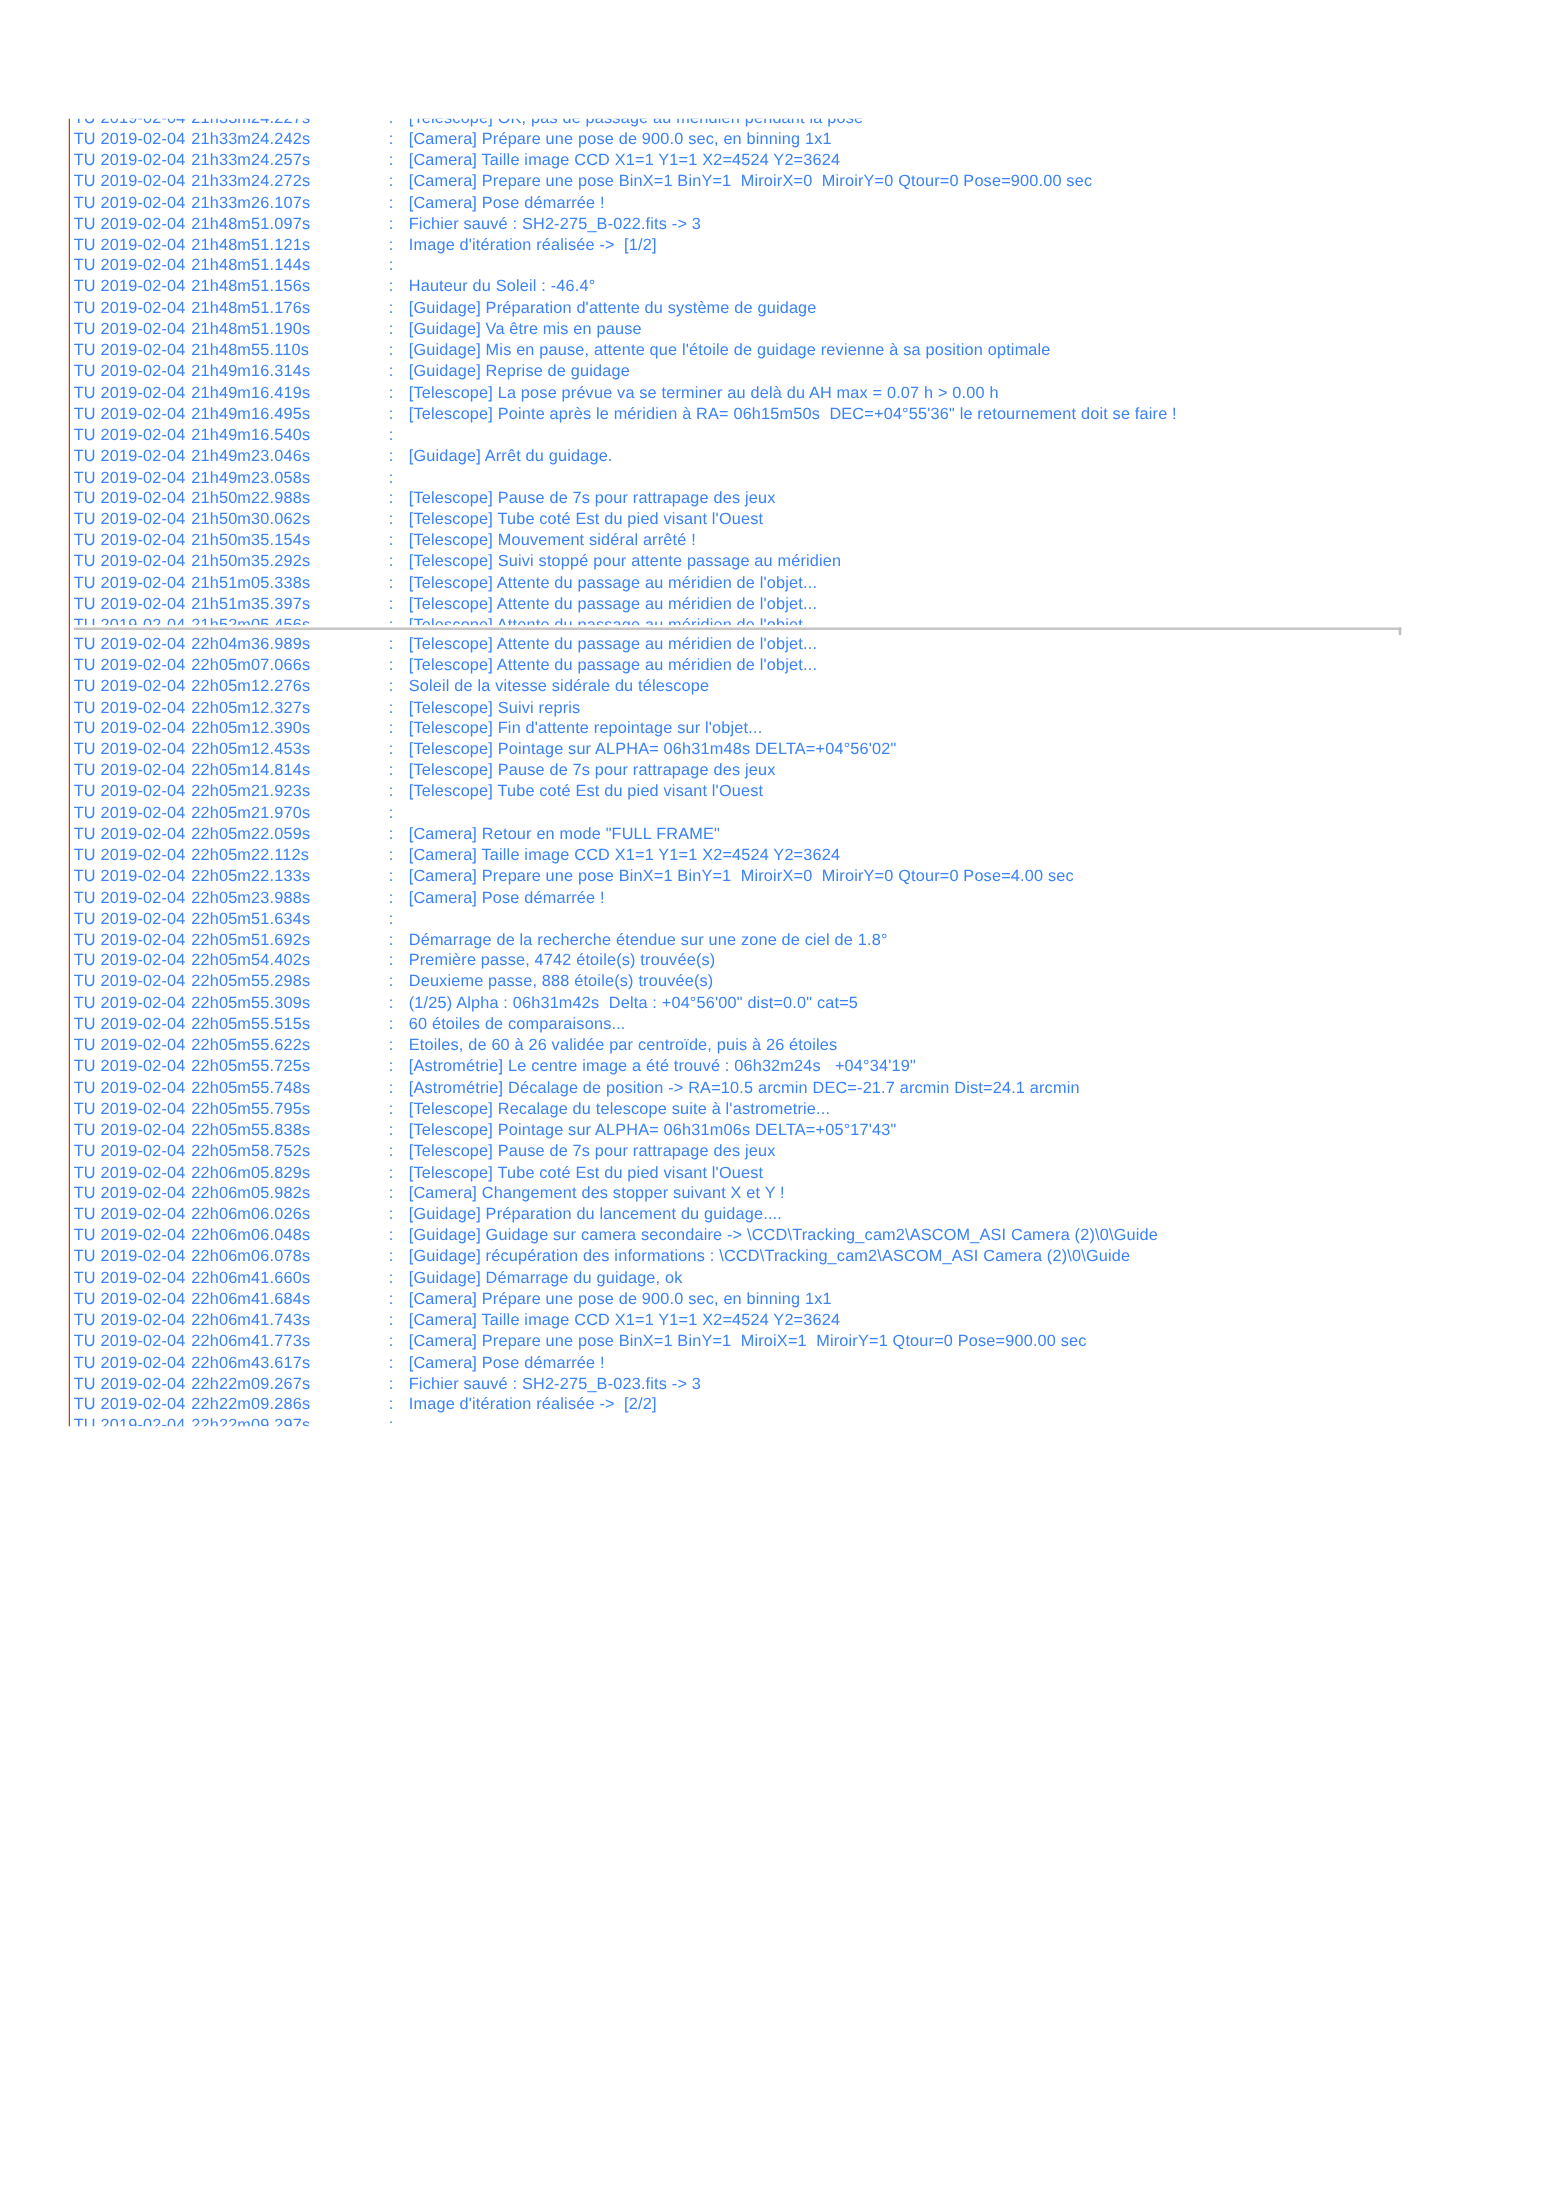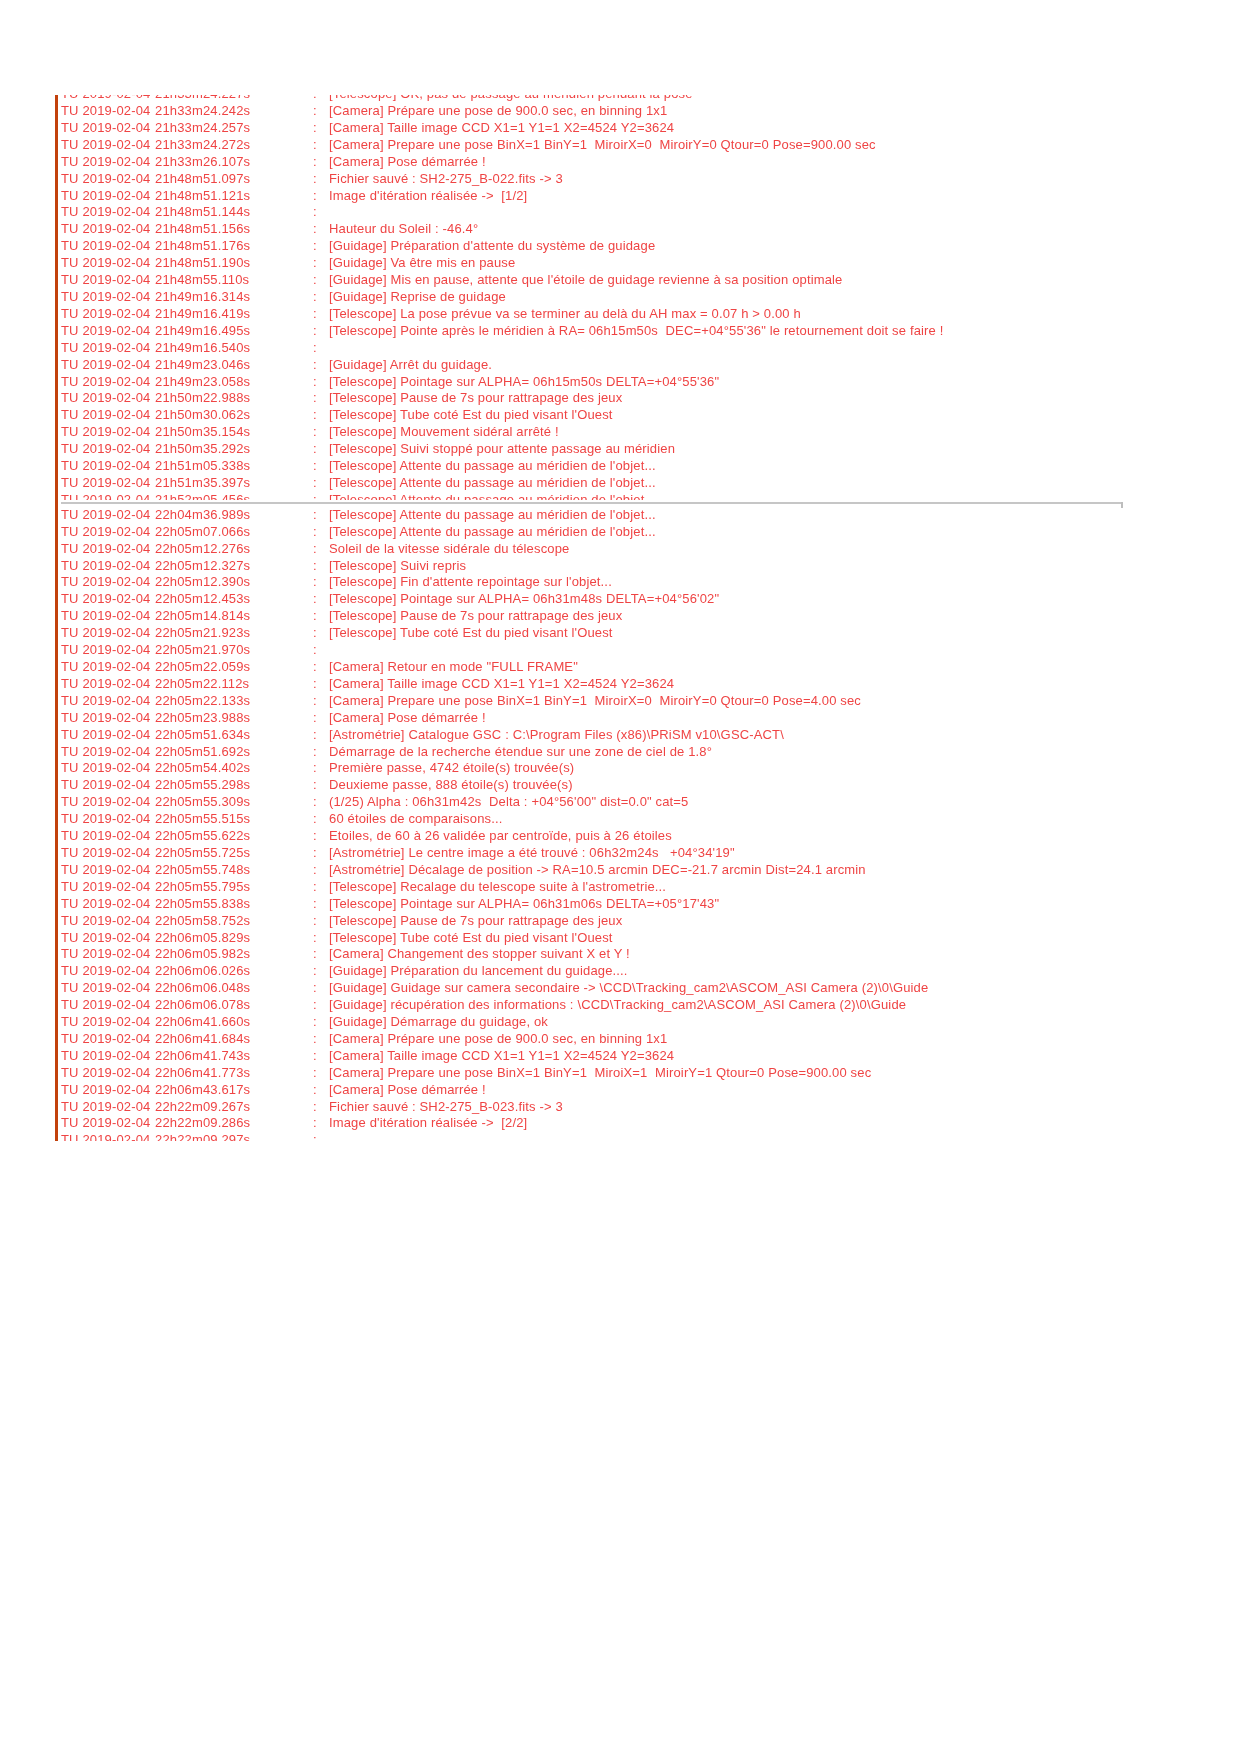--- a/index.html
+++ b/index.html
@@ -8,24 +8,24 @@
   }
   body {
     width: 1239px; height: 1754px;
     position: relative;
     font-family: "Liberation Sans", "DejaVu Sans", sans-serif;
   }
   .log-panel {
     position: absolute;
     left: 55px; top: 95px;
     width: 1130px;
-    border-left: 3px solid #c2410c;
+    border-left: 1px solid #c2410c;
     padding-left: 3px;
     font-size: 13px;
-    color: #ef4444;
+    color: #3b82f6;
     letter-spacing: 0.15px;
   }
   .row {
     display: flex;
     line-height: 16.9px;
     white-space: pre;
   }
   .c-date { flex: none; width: 94px;  }
   .c-time { flex: none; width: 158px; }
   .c-sep  { flex: none; width: 16px;  }
@@ -72,21 +72,21 @@
     <div class="row"><span class="c-date">TU 2019-02-04</span><span class="c-time">21h48m51.144s</span><span class="c-sep">:</span><span class="c-msg"></span></div>
     <div class="row"><span class="c-date">TU 2019-02-04</span><span class="c-time">21h48m51.156s</span><span class="c-sep">:</span><span class="c-msg">Hauteur du Soleil : -46.4°</span></div>
     <div class="row"><span class="c-date">TU 2019-02-04</span><span class="c-time">21h48m51.176s</span><span class="c-sep">:</span><span class="c-msg">[Guidage] Préparation d'attente du système de guidage</span></div>
     <div class="row"><span class="c-date">TU 2019-02-04</span><span class="c-time">21h48m51.190s</span><span class="c-sep">:</span><span class="c-msg">[Guidage] Va être mis en pause</span></div>
     <div class="row"><span class="c-date">TU 2019-02-04</span><span class="c-time">21h48m55.110s</span><span class="c-sep">:</span><span class="c-msg">[Guidage] Mis en pause, attente que l'étoile de guidage revienne à sa position optimale</span></div>
     <div class="row"><span class="c-date">TU 2019-02-04</span><span class="c-time">21h49m16.314s</span><span class="c-sep">:</span><span class="c-msg">[Guidage] Reprise de guidage</span></div>
     <div class="row"><span class="c-date">TU 2019-02-04</span><span class="c-time">21h49m16.419s</span><span class="c-sep">:</span><span class="c-msg">[Telescope] La pose prévue va se terminer au delà du AH max = 0.07 h &gt; 0.00 h</span></div>
     <div class="row"><span class="c-date">TU 2019-02-04</span><span class="c-time">21h49m16.495s</span><span class="c-sep">:</span><span class="c-msg">[Telescope] Pointe après le méridien à RA= 06h15m50s  DEC=+04°55'36" le retournement doit se faire !</span></div>
     <div class="row"><span class="c-date">TU 2019-02-04</span><span class="c-time">21h49m16.540s</span><span class="c-sep">:</span></div>
     <div class="row"><span class="c-date">TU 2019-02-04</span><span class="c-time">21h49m23.046s</span><span class="c-sep">:</span><span class="c-msg">[Guidage] Arrêt du guidage.</span></div>
-    <div class="row"><span class="c-date">TU 2019-02-04</span><span class="c-time">21h49m23.058s</span><span class="c-sep">:</span><span class="c-msg">[Telescope] Pointage sur ALPHA= 06h15m50s DELTA=+04°55'36"</span></div>
+    <div class="row"><span class="c-date">TU 2019-02-04</span><span class="c-time">21h49m23.058s</span><span class="c-sep">:</span></div>
     <div class="row"><span class="c-date">TU 2019-02-04</span><span class="c-time">21h50m22.988s</span><span class="c-sep">:</span><span class="c-msg">[Telescope] Pause de 7s pour rattrapage des jeux</span></div>
     <div class="row"><span class="c-date">TU 2019-02-04</span><span class="c-time">21h50m30.062s</span><span class="c-sep">:</span><span class="c-msg">[Telescope] Tube coté Est du pied visant l'Ouest</span></div>
     <div class="row"><span class="c-date">TU 2019-02-04</span><span class="c-time">21h50m35.154s</span><span class="c-sep">:</span><span class="c-msg">[Telescope] Mouvement sidéral arrêté !</span></div>
     <div class="row"><span class="c-date">TU 2019-02-04</span><span class="c-time">21h50m35.292s</span><span class="c-sep">:</span><span class="c-msg">[Telescope] Suivi stoppé pour attente passage au méridien</span></div>
     <div class="row"><span class="c-date">TU 2019-02-04</span><span class="c-time">21h51m05.338s</span><span class="c-sep">:</span><span class="c-msg">[Telescope] Attente du passage au méridien de l'objet...</span></div>
     <div class="row"><span class="c-date">TU 2019-02-04</span><span class="c-time">21h51m35.397s</span><span class="c-sep">:</span><span class="c-msg">[Telescope] Attente du passage au méridien de l'objet...</span></div>
     <div class="clip-seam">
       <div class="row"><span class="c-date">TU 2019-02-04</span><span class="c-time">21h52m05.456s</span><span class="c-sep">:</span><span class="c-msg">[Telescope] Attente du passage au méridien de l'objet...</span></div>
     </div>
     <div class="seam-rule"></div>
@@ -96,21 +96,21 @@
     <div class="row"><span class="c-date">TU 2019-02-04</span><span class="c-time">22h05m12.327s</span><span class="c-sep">:</span><span class="c-msg">[Telescope] Suivi repris</span></div>
     <div class="row"><span class="c-date">TU 2019-02-04</span><span class="c-time">22h05m12.390s</span><span class="c-sep">:</span><span class="c-msg">[Telescope] Fin d'attente repointage sur l'objet...</span></div>
     <div class="row"><span class="c-date">TU 2019-02-04</span><span class="c-time">22h05m12.453s</span><span class="c-sep">:</span><span class="c-msg">[Telescope] Pointage sur ALPHA= 06h31m48s DELTA=+04°56'02"</span></div>
     <div class="row"><span class="c-date">TU 2019-02-04</span><span class="c-time">22h05m14.814s</span><span class="c-sep">:</span><span class="c-msg">[Telescope] Pause de 7s pour rattrapage des jeux</span></div>
     <div class="row"><span class="c-date">TU 2019-02-04</span><span class="c-time">22h05m21.923s</span><span class="c-sep">:</span><span class="c-msg">[Telescope] Tube coté Est du pied visant l'Ouest</span></div>
     <div class="row"><span class="c-date">TU 2019-02-04</span><span class="c-time">22h05m21.970s</span><span class="c-sep">:</span></div>
     <div class="row"><span class="c-date">TU 2019-02-04</span><span class="c-time">22h05m22.059s</span><span class="c-sep">:</span><span class="c-msg">[Camera] Retour en mode "FULL FRAME"</span></div>
     <div class="row"><span class="c-date">TU 2019-02-04</span><span class="c-time">22h05m22.112s</span><span class="c-sep">:</span><span class="c-msg">[Camera] Taille image CCD X1=1 Y1=1 X2=4524 Y2=3624</span></div>
     <div class="row"><span class="c-date">TU 2019-02-04</span><span class="c-time">22h05m22.133s</span><span class="c-sep">:</span><span class="c-msg">[Camera] Prepare une pose BinX=1 BinY=1  MiroirX=0  MiroirY=0 Qtour=0 Pose=4.00 sec</span></div>
     <div class="row"><span class="c-date">TU 2019-02-04</span><span class="c-time">22h05m23.988s</span><span class="c-sep">:</span><span class="c-msg">[Camera] Pose démarrée !</span></div>
-    <div class="row"><span class="c-date">TU 2019-02-04</span><span class="c-time">22h05m51.634s</span><span class="c-sep">:</span><span class="c-msg">[Astrométrie] Catalogue GSC : C:\Program Files (x86)\PRiSM v10\GSC-ACT\</span></div>
+    <div class="row"><span class="c-date">TU 2019-02-04</span><span class="c-time">22h05m51.634s</span><span class="c-sep">:</span></div>
     <div class="row"><span class="c-date">TU 2019-02-04</span><span class="c-time">22h05m51.692s</span><span class="c-sep">:</span><span class="c-msg">Démarrage de la recherche étendue sur une zone de ciel de 1.8°</span></div>
     <div class="row"><span class="c-date">TU 2019-02-04</span><span class="c-time">22h05m54.402s</span><span class="c-sep">:</span><span class="c-msg">Première passe, 4742 étoile(s) trouvée(s)</span></div>
     <div class="row"><span class="c-date">TU 2019-02-04</span><span class="c-time">22h05m55.298s</span><span class="c-sep">:</span><span class="c-msg">Deuxieme passe, 888 étoile(s) trouvée(s)</span></div>
     <div class="row"><span class="c-date">TU 2019-02-04</span><span class="c-time">22h05m55.309s</span><span class="c-sep">:</span><span class="c-msg">(1/25) Alpha : 06h31m42s  Delta : +04°56'00" dist=0.0" cat=5</span></div>
     <div class="row"><span class="c-date">TU 2019-02-04</span><span class="c-time">22h05m55.515s</span><span class="c-sep">:</span><span class="c-msg">60 étoiles de comparaisons...</span></div>
     <div class="row"><span class="c-date">TU 2019-02-04</span><span class="c-time">22h05m55.622s</span><span class="c-sep">:</span><span class="c-msg">Etoiles, de 60 à 26 validée par centroïde, puis à 26 étoiles</span></div>
     <div class="row"><span class="c-date">TU 2019-02-04</span><span class="c-time">22h05m55.725s</span><span class="c-sep">:</span><span class="c-msg">[Astrométrie] Le centre image a été trouvé : 06h32m24s   +04°34'19"</span></div>
     <div class="row"><span class="c-date">TU 2019-02-04</span><span class="c-time">22h05m55.748s</span><span class="c-sep">:</span><span class="c-msg">[Astrométrie] Décalage de position -&gt; RA=10.5 arcmin DEC=-21.7 arcmin Dist=24.1 arcmin</span></div>
     <div class="row"><span class="c-date">TU 2019-02-04</span><span class="c-time">22h05m55.795s</span><span class="c-sep">:</span><span class="c-msg">[Telescope] Recalage du telescope suite à l'astrometrie...</span></div>
     <div class="row"><span class="c-date">TU 2019-02-04</span><span class="c-time">22h05m55.838s</span><span class="c-sep">:</span><span class="c-msg">[Telescope] Pointage sur ALPHA= 06h31m06s DELTA=+05°17'43"</span></div>

